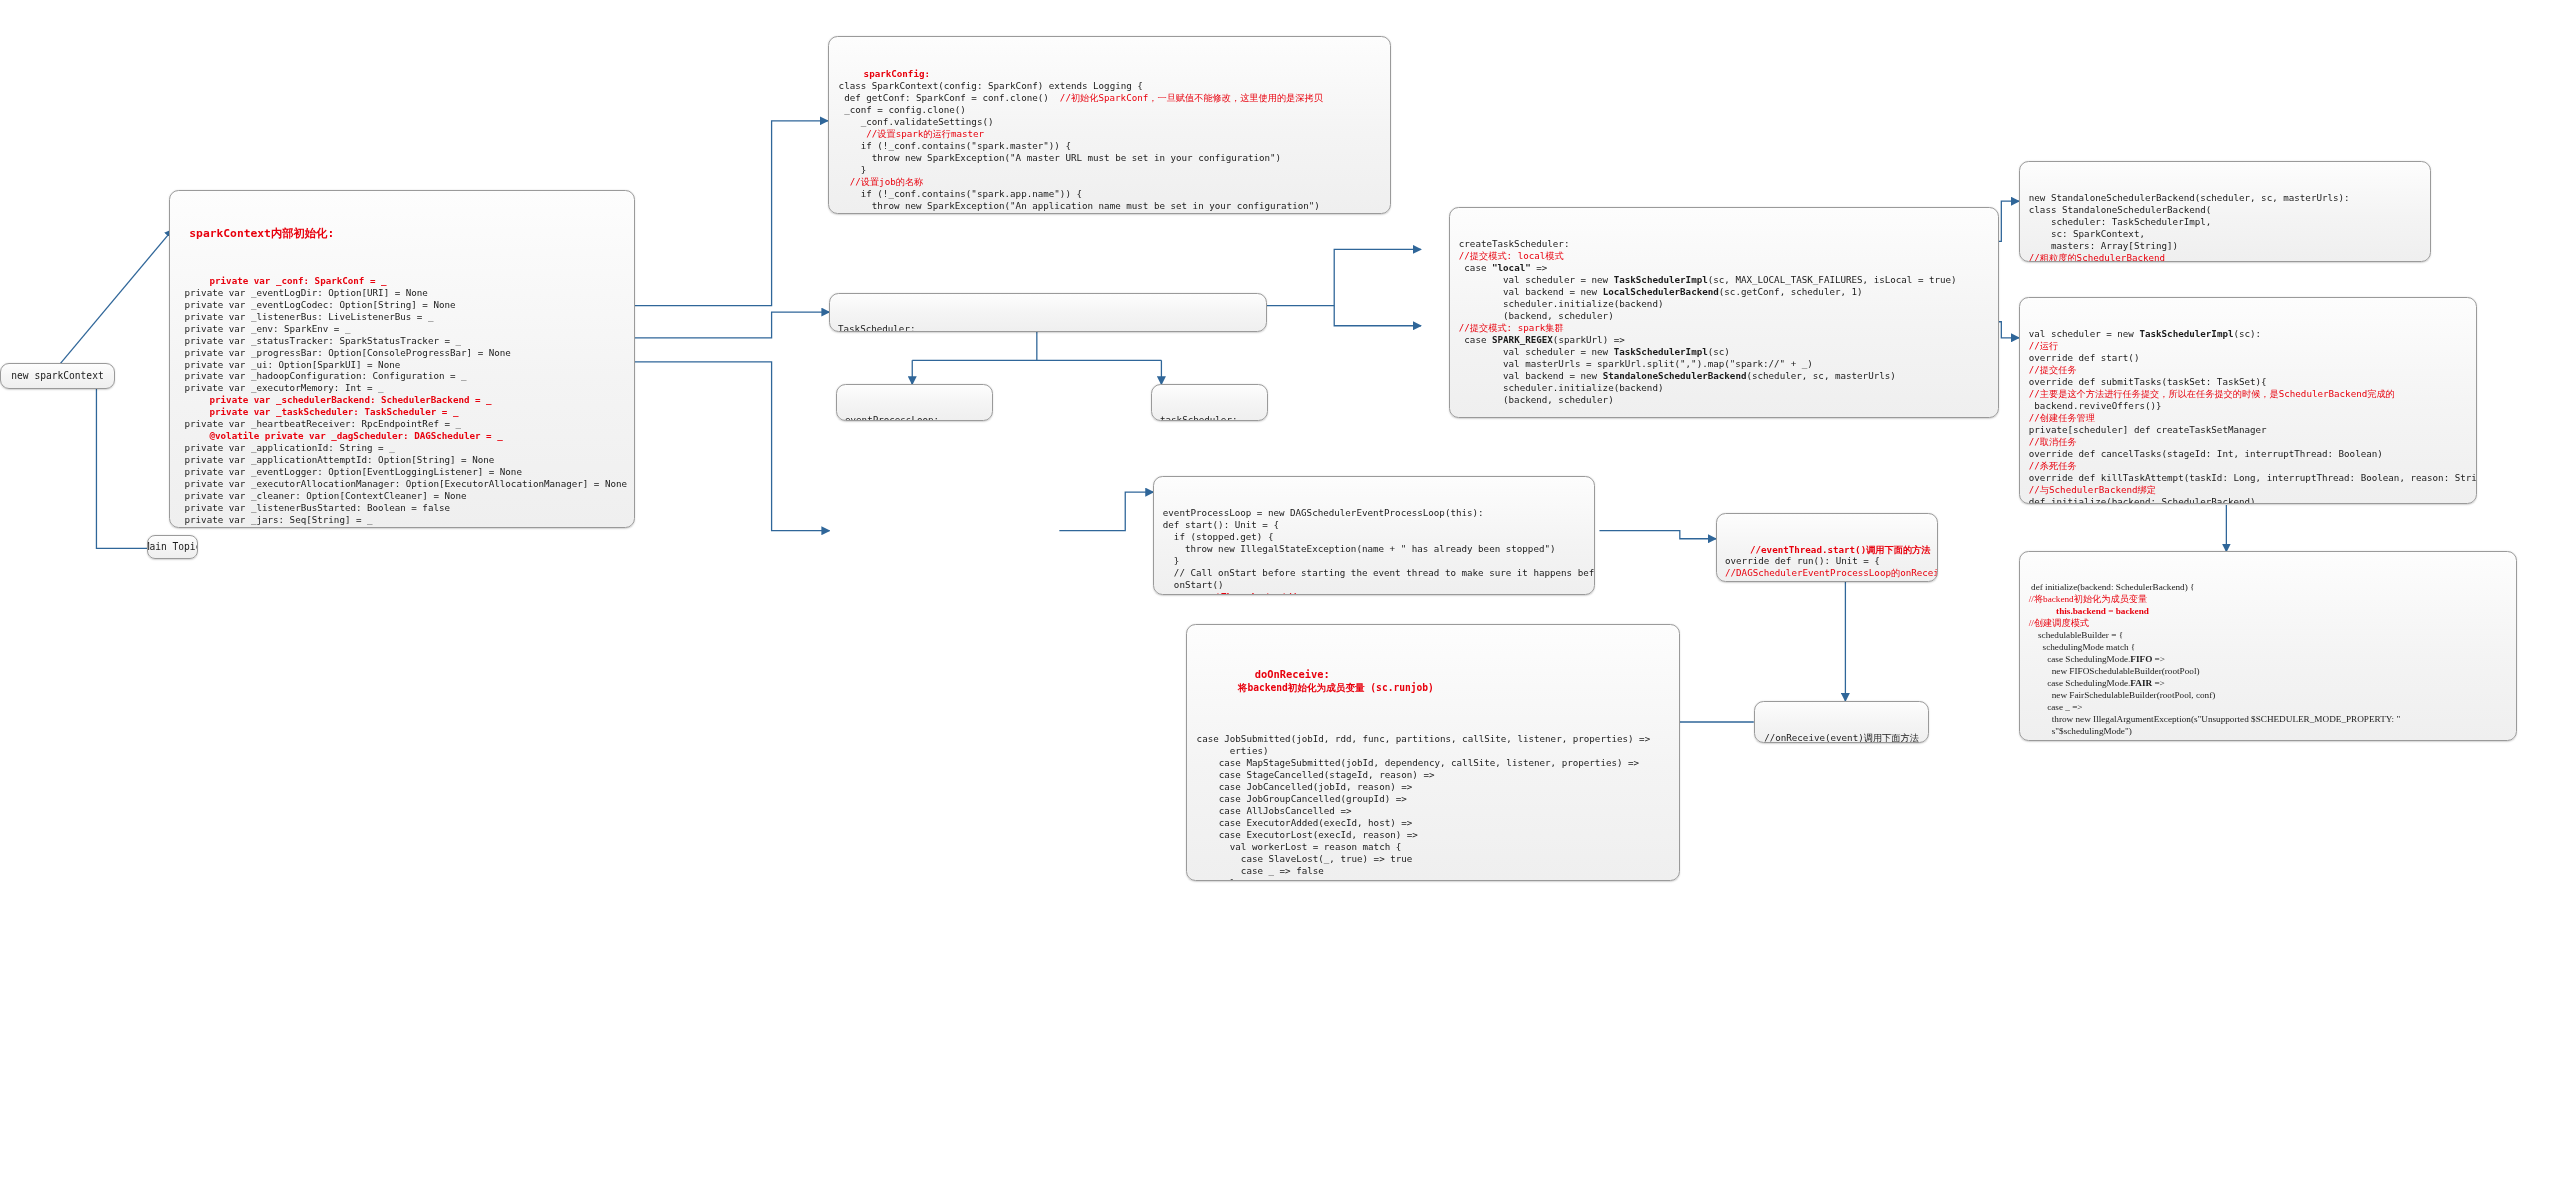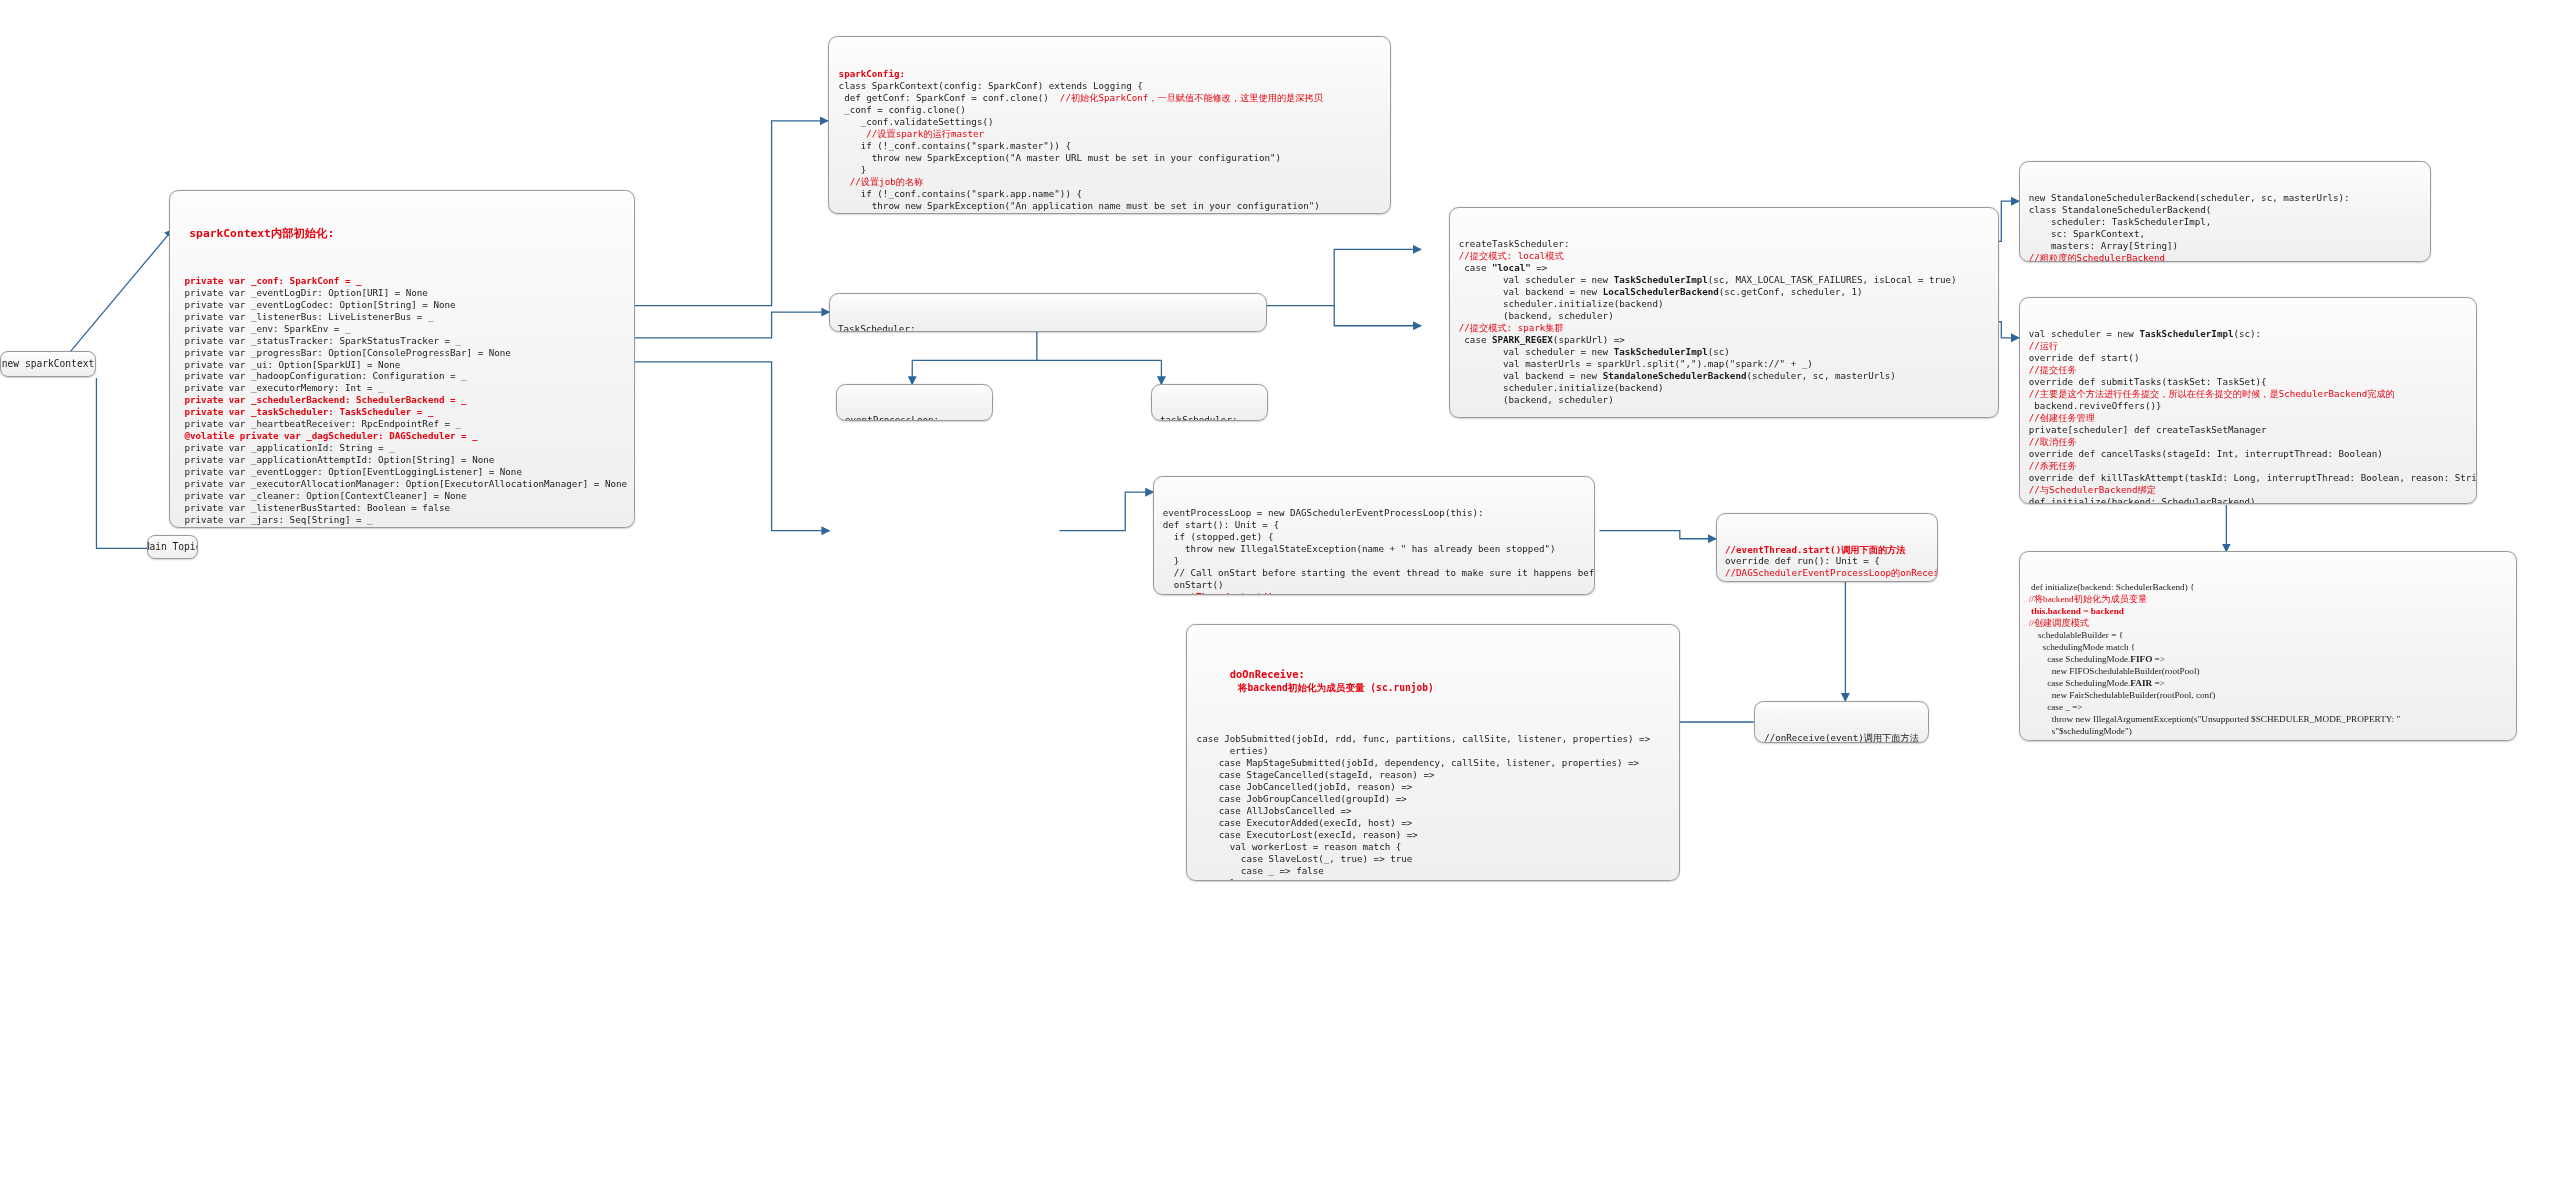--- a/index.html
+++ b/index.html
@@ -42,21 +42,21 @@
     overflow: hidden;
   }
   .node.plain {
     border-radius: 8px;
   }
   .code {
     display: block;
     white-space: pre;
   }
   .red { color: #e8000d; }
-  .redb { color: #e8000d; font-weight: bold; }
+  .redb { color: #e8000d; font-weight: bold; margin-left: 25px; }
   .b { font-weight: bold; }
   .title-red { color: #e8000d; font-weight: bold; }
   .fs115 { font-size: 9.2px; }
   .fs12 { font-size: 9.6px; }
   .fs13 { font-size: 10.4px; }
   .fs14 { font-size: 11.3px; }
 
   .center { text-align: center; }
 </style>
 </head>
@@ -103,21 +103,21 @@
       <path d="M 2296 723 L 2296 872" marker-end="url(#arrow)"></path>
 
       <path d="M 2182 898 L 2046 898" marker-end="url(#arrow)"></path>
     </g>
   </svg>
 
   <div class="node plain fs12 center" style="left:147px; top:535px; width:51px; height:24px; display:flex; align-items:center; justify-content:center;">
     <span>Main Topic</span>
   </div>
 
-  <div class="node plain fs12" style="left:0px; top:351px; width:96px; height:26px; display:flex; align-items:center; justify-content:center;">
+  <div class="node plain fs12" style="left:0px; top:363px; width:115px; height:26px; display:flex; align-items:center; justify-content:center;border-radius:9px;">
     <span>new sparkContext</span>
   </div>
 
   <div class="node fs12" style="left:169px; top:190px; width:466px; height:338px; padding:11.3px 14.5px;">
     <div class="title-red fs14" style="margin-left:4.8px; margin-bottom:8px;">sparkContext内部初始化:</div>
     <div class="code fs115"><span class="redb" style="display: block;">private var _conf: SparkConf = _</span><span style="display: block;">private var _eventLogDir: Option[URI] = None</span><span style="display: block;">private var _eventLogCodec: Option[String] = None</span><span style="display: block;">private var _listenerBus: LiveListenerBus = _</span><span style="display: block;">private var _env: SparkEnv = _</span><span style="display: block;">private var _statusTracker: SparkStatusTracker = _</span><span style="display: block;">private var _progressBar: Option[ConsoleProgressBar] = None</span><span style="display: block;">private var _ui: Option[SparkUI] = None</span><span style="display: block;">private var _hadoopConfiguration: Configuration = _</span><span style="display: block;">private var _executorMemory: Int = _</span><span class="redb" style="display: block;">private var _schedulerBackend: SchedulerBackend = _</span><span class="redb" style="display: block;">private var _taskScheduler: TaskScheduler = _</span><span style="display: block;">private var _heartbeatReceiver: RpcEndpointRef = _</span><span class="redb" style="display: block;">@volatile private var _dagScheduler: DAGScheduler = _</span><span style="display: block;">private var _applicationId: String = _</span><span style="display: block;">private var _applicationAttemptId: Option[String] = None</span><span style="display: block;">private var _eventLogger: Option[EventLoggingListener] = None</span><span style="display: block;">private var _executorAllocationManager: Option[ExecutorAllocationManager] = None</span><span style="display: block;">private var _cleaner: Option[ContextCleaner] = None</span><span style="display: block;">private var _listenerBusStarted: Boolean = false</span><span style="display: block;">private var _jars: Seq[String] = _</span><span style="display: block;">private var _files: Seq[String] = _</span></div>
   </div>
 
   <div class="node fs115" style="left:828px; top:36px; width:563px; height:178px; padding:7.2px 9.6px;">
     <div class="code"><span class="redb" style="display: block;">sparkConfig:</span><span style="display: block;">class SparkContext(config: SparkConf) extends Logging {</span><span style="display: block;"> def getConf: SparkConf = conf.clone()  <span class="red">//初始化SparkConf，一旦赋值不能修改，这里使用的是深拷贝</span></span><span style="display: block;"> _conf = config.clone()</span><span style="display: block;"></span><span style="display: block;">    _conf.validateSettings()</span><span class="red" style="display: block;">     //设置spark的运行master</span><span style="display: block;">    if (!_conf.contains("spark.master")) {</span><span style="display: block;">      throw new SparkException("A master URL must be set in your configuration")</span><span style="display: block;">    }</span><span class="red" style="display: block;">  //设置job的名称</span><span style="display: block;">    if (!_conf.contains("spark.app.name")) {</span><span style="display: block;">      throw new SparkException("An application name must be set in your configuration")</span><span style="display: block;">    }</span></div>

